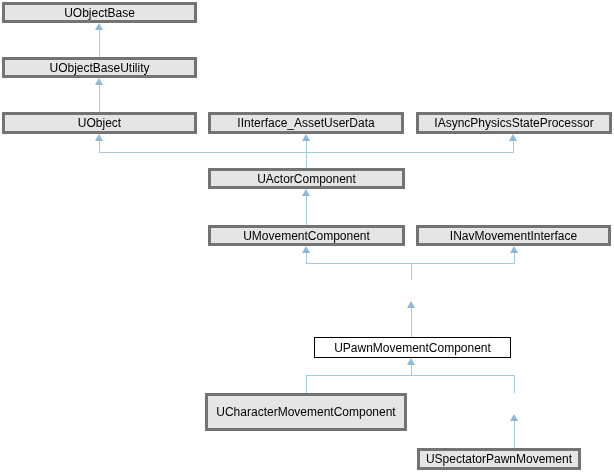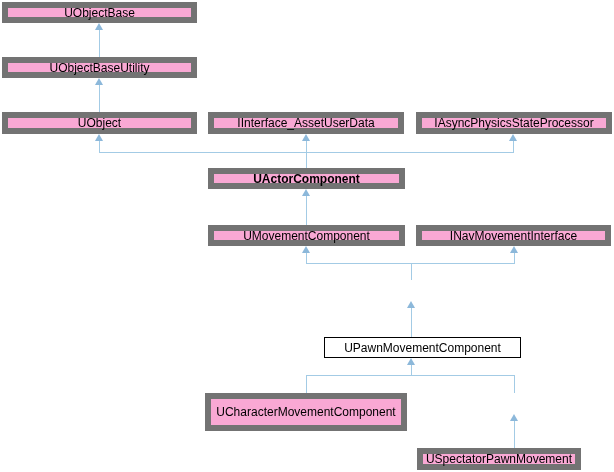--- a/index.html
+++ b/index.html
@@ -7,22 +7,22 @@
     position: relative;
     width: 614px;
     height: 472px;
     background: #ffffff;
     overflow: hidden;
     font-family: "Liberation Sans", sans-serif;
   }
   .node {
     position: absolute;
     box-sizing: border-box;
-    background: #f9a8d4;
-    border: 6px solid #737373;
+    background: #e5e5e5;
+    border: 3px solid #737373;
     color: #000000;
     font-size: 12px;
     line-height: 1;
     display: flex;
     align-items: center;
     justify-content: center;
     text-align: center;
     white-space: nowrap;
     cursor: pointer;
   }
@@ -40,25 +40,25 @@
     border-left: 4px solid transparent;
     border-right: 4px solid transparent;
     border-bottom: 7px solid #8cb8da;
   }
   
   .n0  { left: 2px;   top: 2px;   width: 195px; height: 21px; }
   .n1  { left: 2px;   top: 57px;  width: 195px; height: 21px; }
   .n2  { left: 2px;   top: 112px; width: 195px; height: 22px; }
   .n3  { left: 208px; top: 112px; width: 196px; height: 22px; }
   .n4  { left: 416px; top: 112px; width: 196px; height: 22px; }
-  .n5  { left: 208px; top: 168px; width: 197px; height: 21px; font-weight: bold; }
+  .n5  { left: 208px; top: 168px; width: 197px; height: 21px; }
   .n6  { left: 208px; top: 225px; width: 197px; height: 21px; }
   .n7  { left: 416px; top: 225px; width: 195px; height: 21px; }
   .n8  { left: 313px; top: 280px; width: 197px; height: 21px; }
-  .n9  { left: 324px; top: 337px; width: 197px; height: 21px; text-align: center; }
+  .n9  { left: 314px; top: 337px; width: 197px; height: 21px; text-align: center; }
   .n10 { left: 205px; top: 393px; width: 202px; height: 38px; }
   .n11 { left: 417px; top: 393px; width: 195px; height: 21px; }
   .n12 { left: 417px; top: 448px; width: 164px; height: 22px; }
   
   .e1   { left: 99px;  top: 30px;  height: 27px; }
   .a1   { left: 95px;  top: 23px; }
   .e2   { left: 99px;  top: 85px;  height: 27px; }
   .a2   { left: 95px;  top: 78px; }
   .e3   { left: 306px; top: 141px; height: 27px; }
   .a3   { left: 302px; top: 134px; }

